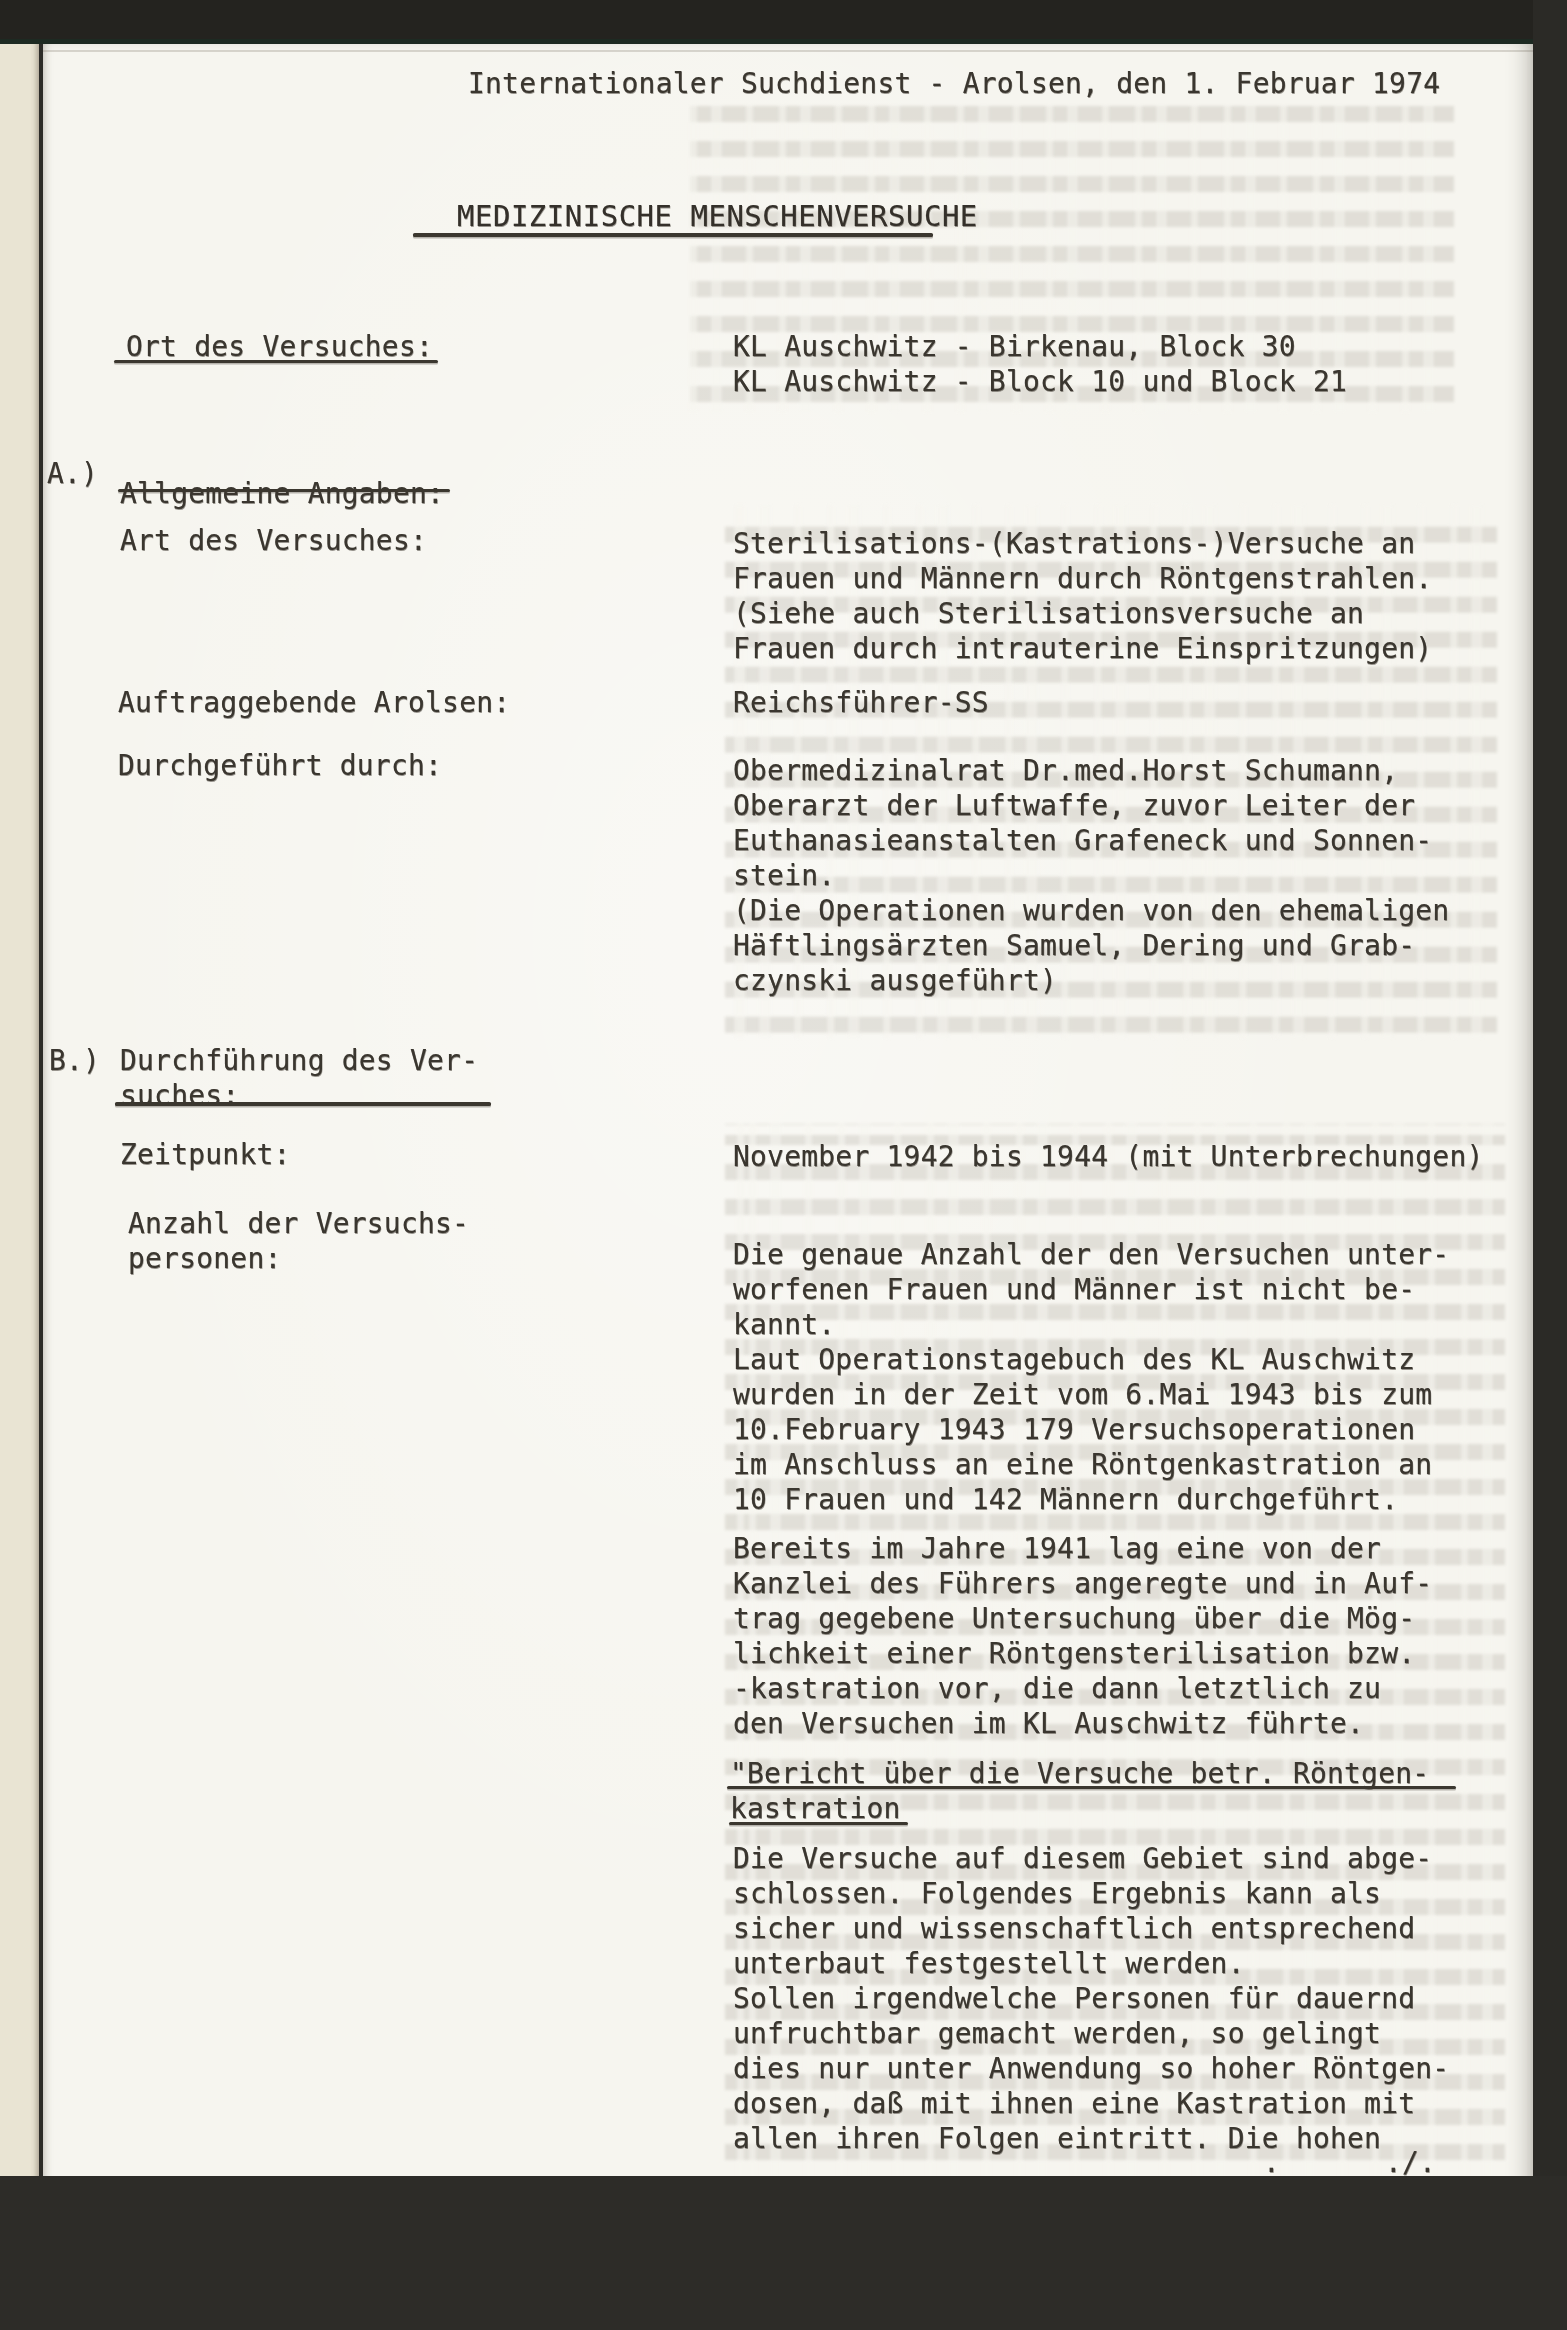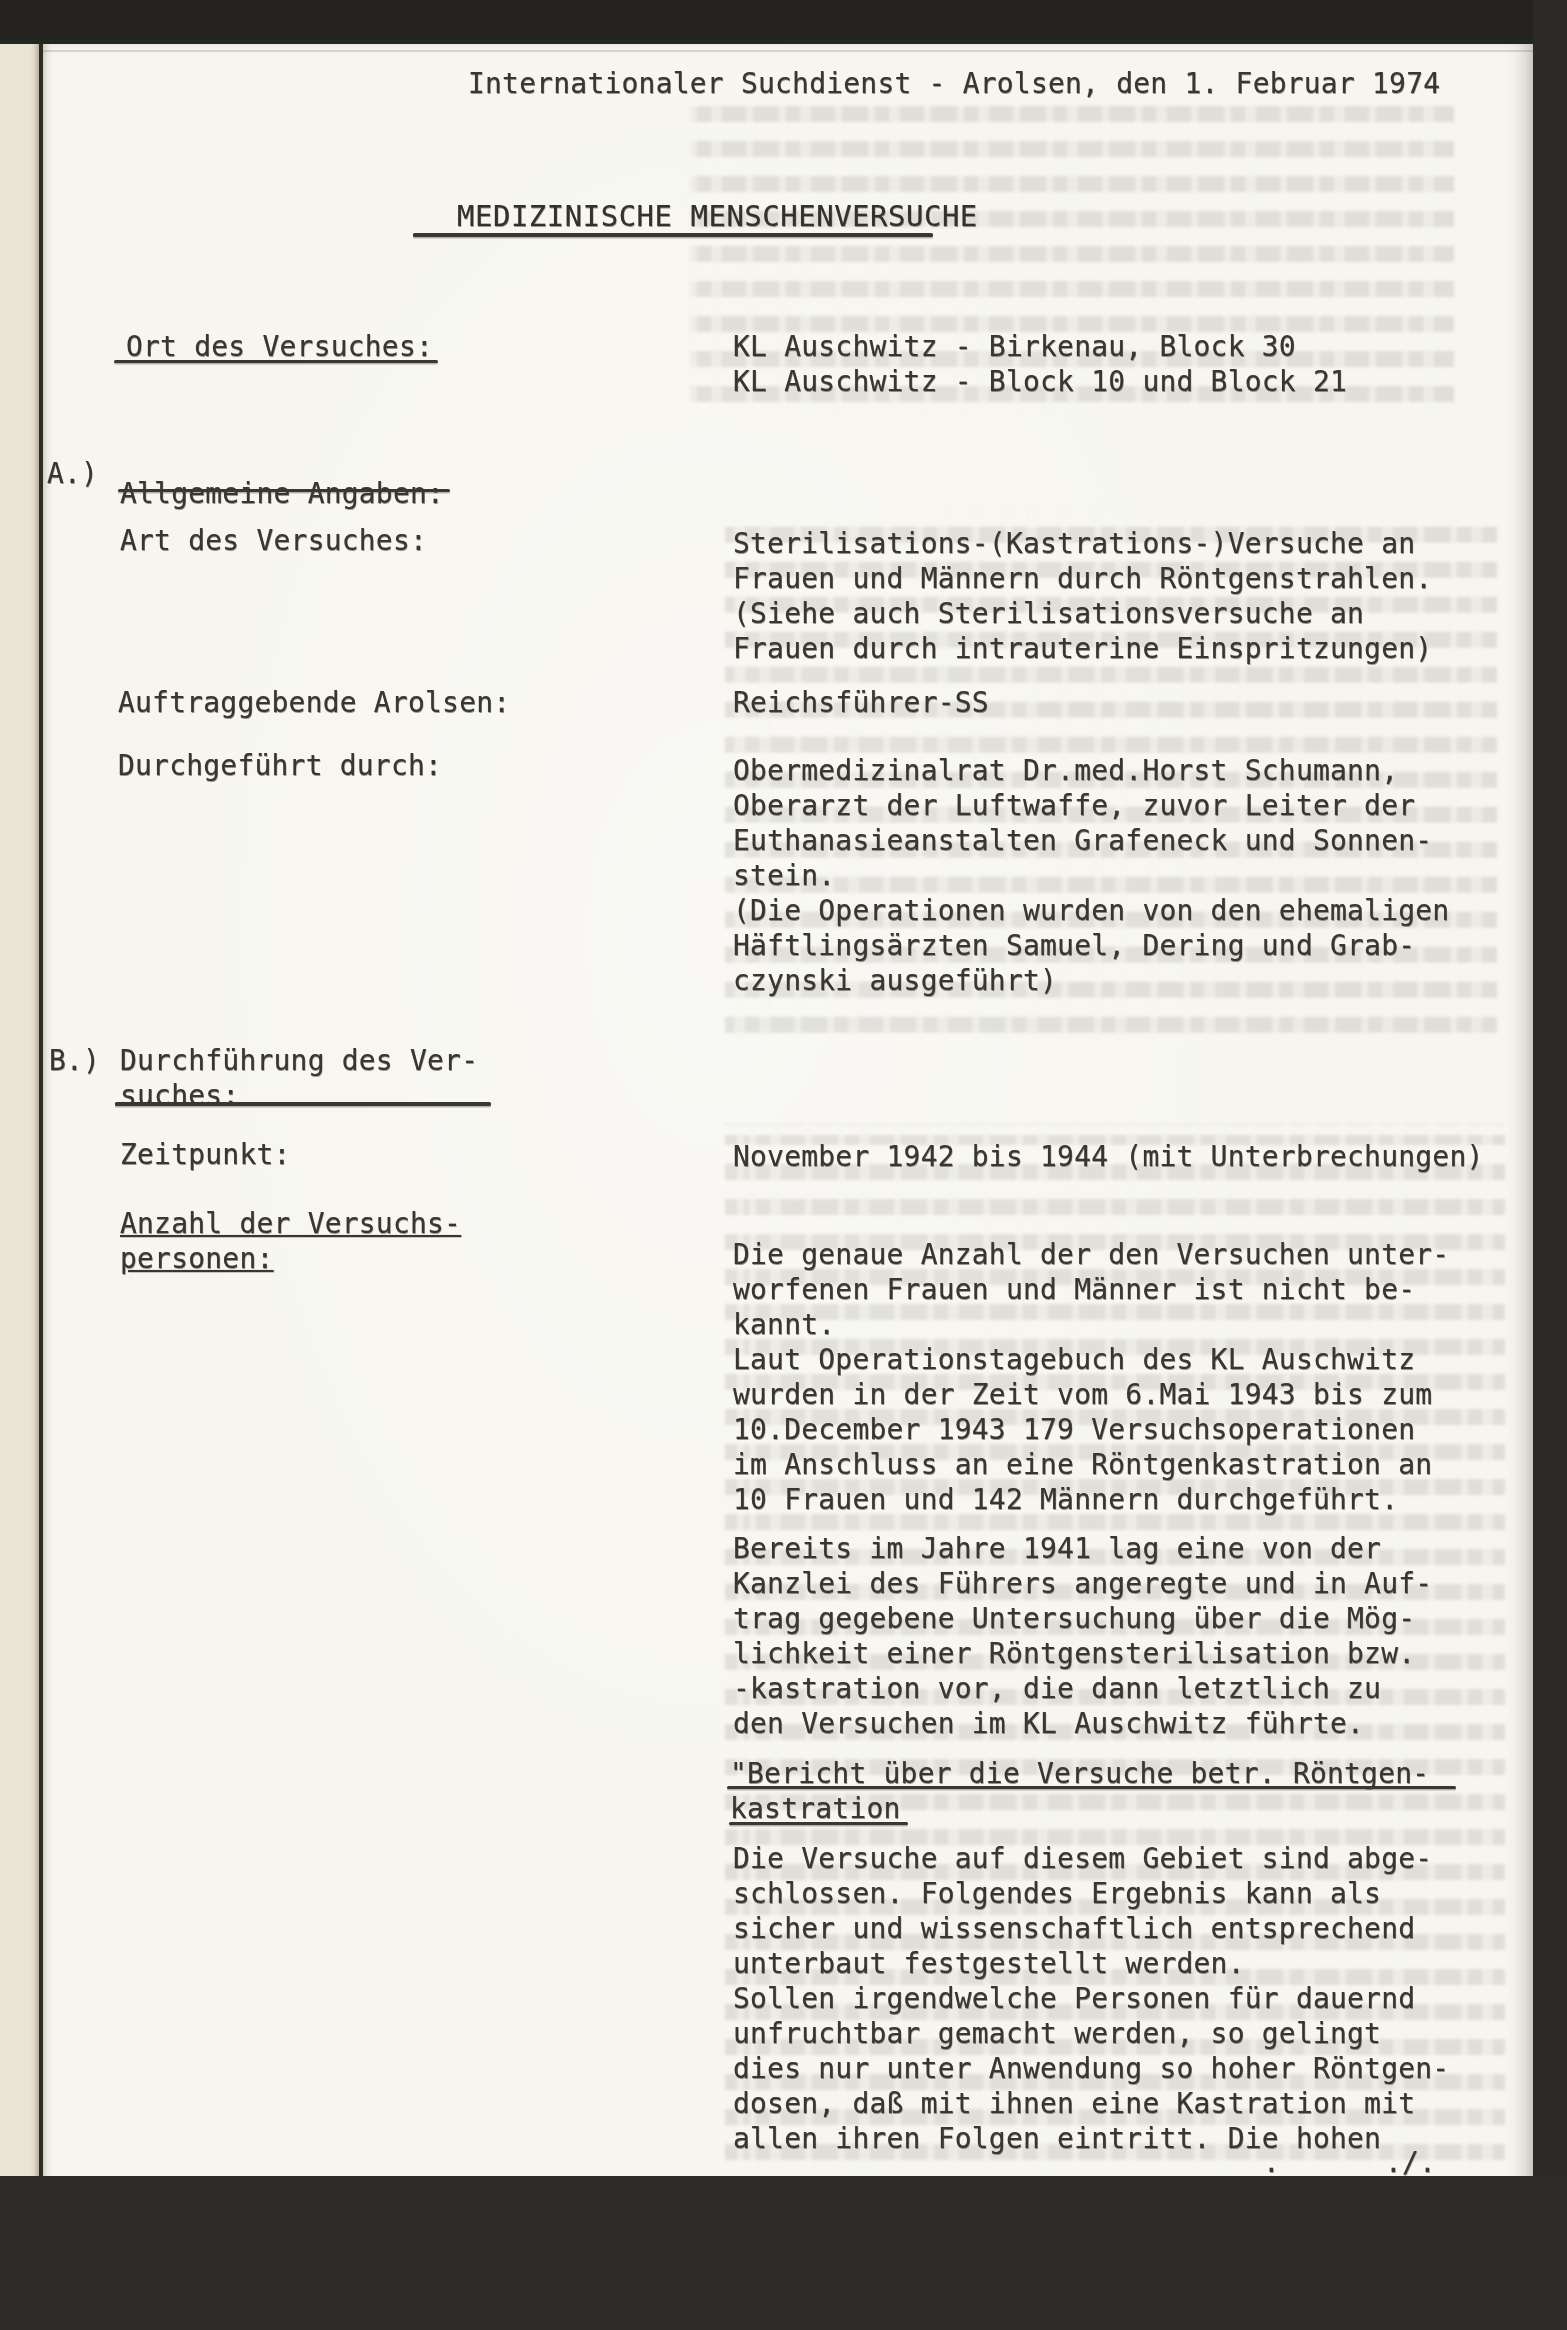--- a/index.html
+++ b/index.html
@@ -115,28 +115,28 @@
 czynski ausgeführt)</div>
 
   <div class="t" style="left:49px;top:1043px;">B.)</div>
   <div class="t" style="left:120px;top:1043px;">Durchführung des Ver-
 suches:</div>
   <div class="rule" style="left:115px;top:1102px;width:376px;height:3.9px;"></div>
 
   <div class="t" style="left:120px;top:1137px;">Zeitpunkt:</div>
   <div class="t" style="left:733px;top:1139px;">November 1942 bis 1944 (mit Unterbrechungen)</div>
 
-  <div class="t" style="left:120px;top:1206px;text-decoration:underline;">Anzahl der Versuchs-
+  <div class="t" style="left:128px;top:1206px;">Anzahl der Versuchs-
 personen:</div>
   <div class="t" style="left:733px;top:1237px;">Die genaue Anzahl der den Versuchen unter-
 worfenen Frauen und Männer ist nicht be-
 kannt.
 Laut Operationstagebuch des KL Auschwitz
 wurden in der Zeit vom 6.Mai 1943 bis zum
-10.December 1943 179 Versuchsoperationen
+10.February 1943 179 Versuchsoperationen
 im Anschluss an eine Röntgenkastration an
 10 Frauen und 142 Männern durchgeführt.</div>
 
   <div class="t" style="left:733px;top:1531px;">Bereits im Jahre 1941 lag eine von der
 Kanzlei des Führers angeregte und in Auf-
 trag gegebene Untersuchung über die Mög-
 lichkeit einer Röntgensterilisation bzw.
 -kastration vor, die dann letztlich zu
 den Versuchen im KL Auschwitz führte.</div>
 

